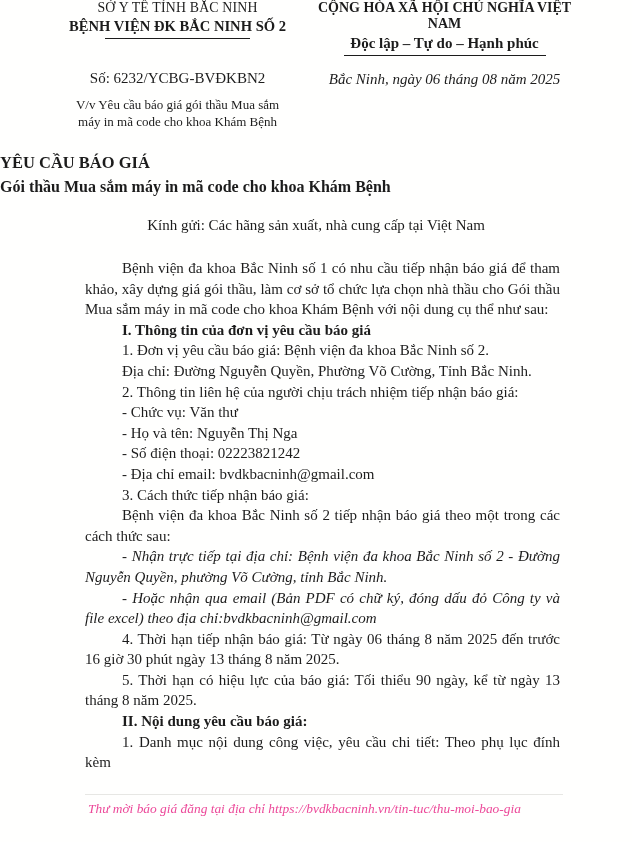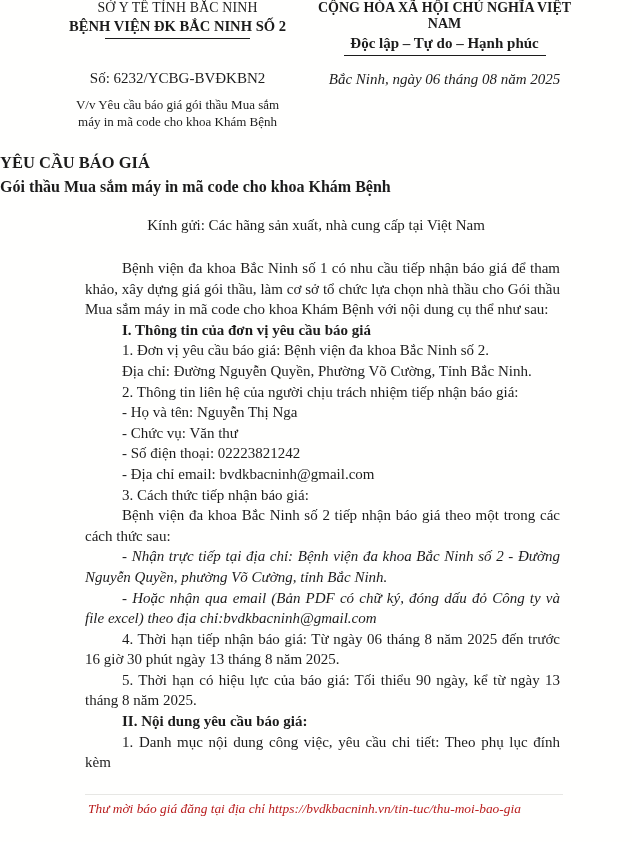--- a/index.html
+++ b/index.html
@@ -43,21 +43,21 @@
   .para { margin:0; text-indent:37px; }
   .para.bold   { font-weight:bold; }
   .para.italic { font-style:italic; }
   
   .footnote-rule {
     position:absolute; left:85px; top:794px;
     width:478px; border-top:1px solid #e7e7e4;
   }
   .footer {
     position:absolute; left:88px; top:801px;
-    font-size:13.4px; font-style:italic; color:#b91c1c;
+    font-size:13.4px; font-style:italic; color:#ec4899;
   }
 </style>
 </head>
 <body>
 
 <div class="page">
 
   <div class="hdr">
     <div class="hdr-col hdr-left">
       <div class="hdr-line1-left">SỞ Y TẾ TỈNH BẮC NINH</div>
@@ -83,22 +83,22 @@
   </div>
 
   <div class="salutation">Kính gửi: Các hãng sản xuất, nhà cung cấp tại Việt Nam</div>
 
   <div class="doc-body">
       <p class="para normal">Bệnh viện đa khoa Bắc Ninh số 1 có nhu cầu tiếp nhận báo giá để tham khảo, xây dựng giá gói thầu, làm cơ sở tổ chức lựa chọn nhà thầu cho Gói thầu Mua sắm máy in mã code cho khoa Khám Bệnh với nội dung cụ thể như sau:</p>
       <p class="para bold">I. Thông tin của đơn vị yêu cầu báo giá</p>
       <p class="para normal">1. Đơn vị yêu cầu báo giá: Bệnh viện đa khoa Bắc Ninh số 2.</p>
       <p class="para normal">Địa chỉ: Đường Nguyễn Quyền, Phường Võ Cường, Tỉnh Bắc Ninh.</p>
       <p class="para normal">2. Thông tin liên hệ của người chịu trách nhiệm tiếp nhận báo giá:</p>
+      <p class="para normal">- Chức vụ: Văn thư</p>
       <p class="para normal">- Họ và tên: Nguyễn Thị Nga</p>
-      <p class="para normal">- Chức vụ: Văn thư</p>
       <p class="para normal">- Số điện thoại: 02223821242</p>
       <p class="para normal">- Địa chỉ email: bvdkbacninh@gmail.com</p>
       <p class="para normal">3. Cách thức tiếp nhận báo giá:</p>
       <p class="para normal">Bệnh viện đa khoa Bắc Ninh số 2 tiếp nhận báo giá theo một trong các cách thức sau:</p>
       <p class="para italic">- Nhận trực tiếp tại địa chỉ: Bệnh viện đa khoa Bắc Ninh số 2 - Đường Nguyễn Quyền, phường Võ Cường, tỉnh Bắc Ninh.</p>
       <p class="para italic">- Hoặc nhận qua email (Bản PDF có chữ ký, đóng dấu đỏ Công ty và file excel) theo địa chỉ:bvdkbacninh@gmail.com</p>
       <p class="para normal">4. Thời hạn tiếp nhận báo giá: Từ ngày 06 tháng 8 năm 2025 đến trước 16 giờ 30 phút ngày 13 tháng 8 năm 2025.</p>
       <p class="para normal">5. Thời hạn có hiệu lực của báo giá: Tối thiểu 90 ngày, kể từ ngày 13 tháng 8 năm 2025.</p>
       <p class="para bold">II. Nội dung yêu cầu báo giá:</p>
       <p class="para normal">1. Danh mục nội dung công việc, yêu cầu chi tiết: Theo phụ lục đính kèm</p>

